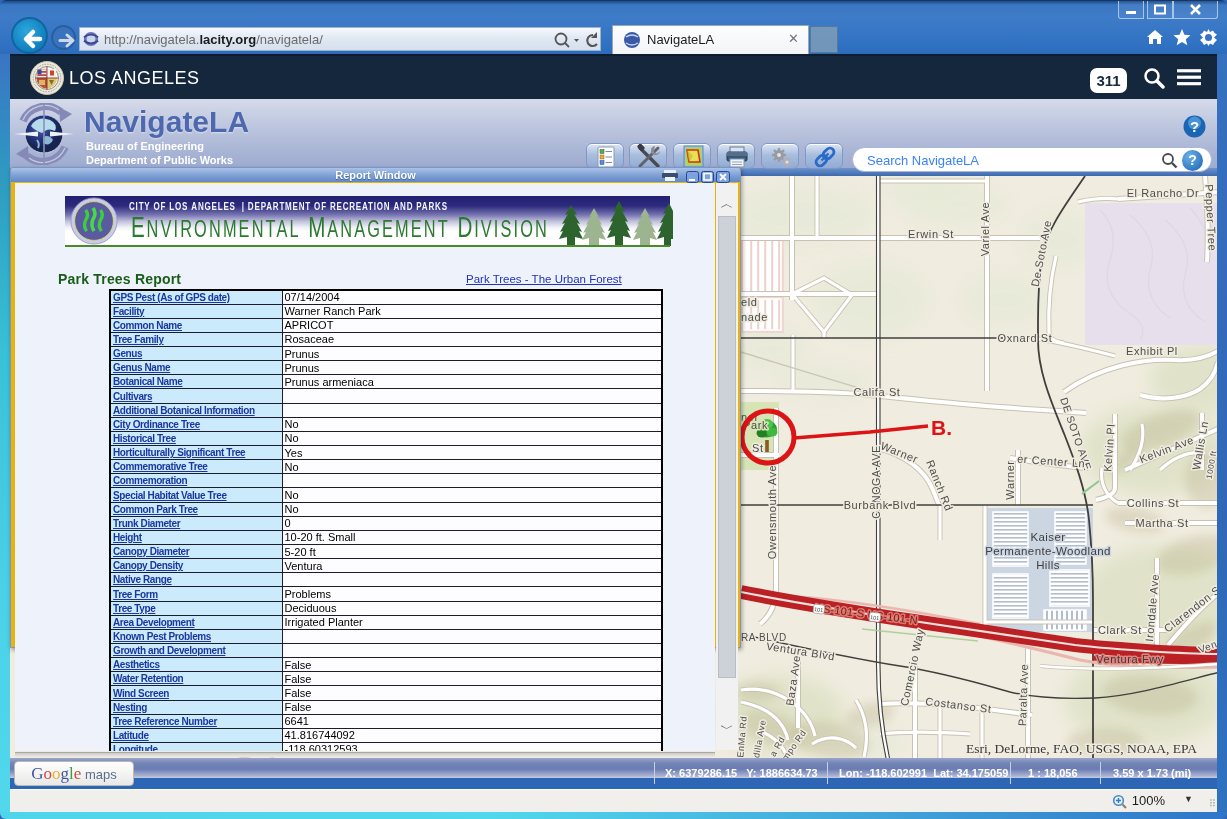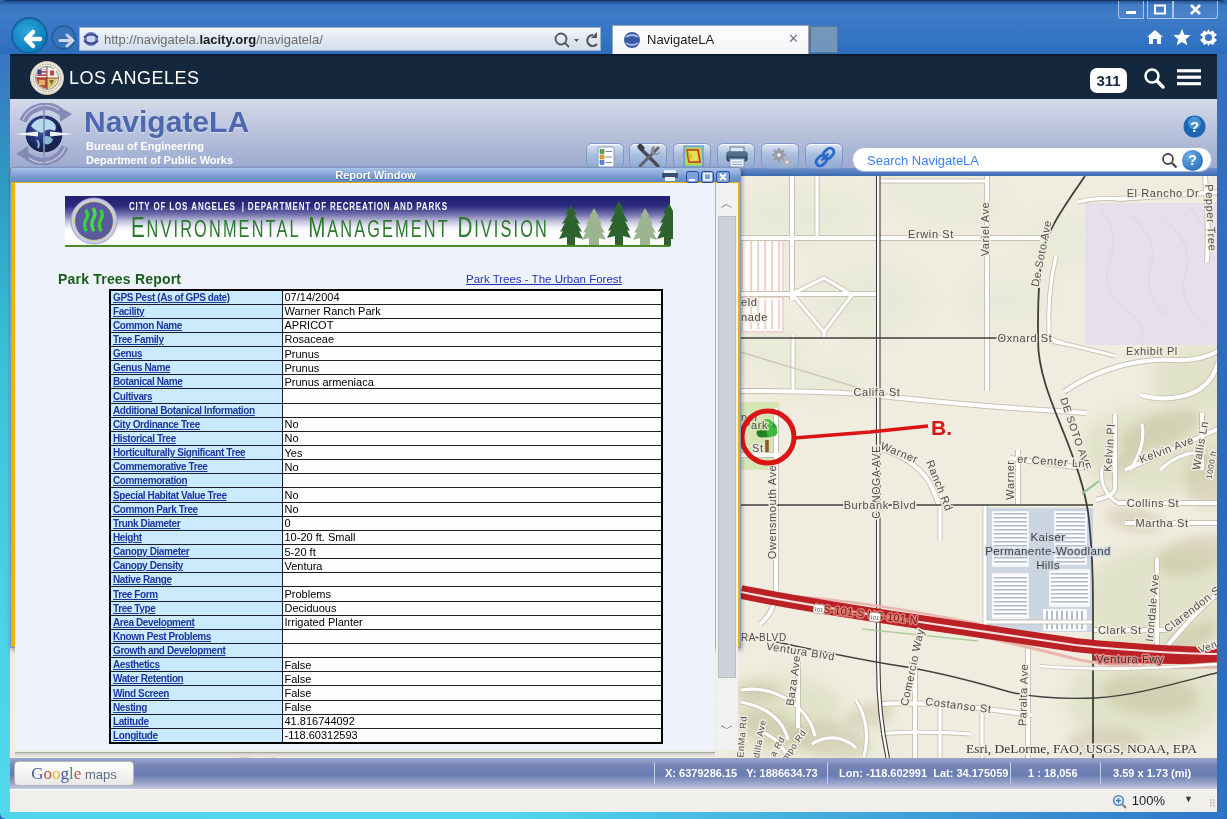--- a/index.html
+++ b/index.html
@@ -33,21 +33,21 @@
 #nav{left:0;top:99px;width:1227px;height:69px;background:linear-gradient(180deg,#d6dbea 0%,#c3cbe1 30%,#a9b5d5 75%,#9dabd0 100%)}
 #navstrip{left:0;top:168px;width:1227px;height:8px;background:linear-gradient(180deg,#6d93cd,#3c69ae)}
 #navtitle{left:84px;top:105px;font-size:30px;font-weight:bold;color:#4d68ae;text-shadow:0 1px 2px rgba(255,255,255,.5)}
 #navsub1{left:86px;top:140px;font-size:11px;font-weight:bold;color:#fff}
 #navsub2{left:86px;top:154px;font-size:11px;font-weight:bold;color:#fff}
 .tbtn{top:143px;width:38px;height:26px;border-radius:6px;background:linear-gradient(180deg,#dce6f4,#a9bede 45%,#93abd4);border:1px solid #7e99c6;box-shadow:inset 0 1px 0 #fff}
 #srch{left:852px;top:147px;width:360px;height:25px;background:#fff;border-radius:13px;border:1px solid #a9b8d4}
 #srchtxt{left:14px;top:5px;font-size:13px;color:#3b82f6}
 #help1{left:1183px;top:115px;width:22px;height:22px}
 
-#status{left:0;top:758px;width:1227px;height:31px;background:linear-gradient(180deg,#9aa6cb 0%,#7484b6 25%,#6a7cb2 55%,#aab3d2 90%,#c8cde2 100%);color:#fff;font-size:11px;font-weight:bold}
+#status{left:0;top:758px;width:1227px;height:20px;background:linear-gradient(180deg,#9aa6cb 0%,#7484b6 25%,#6a7cb2 55%,#aab3d2 90%,#c8cde2 100%);color:#fff;font-size:11px;font-weight:bold}
 #status .seg{top:9px}
 #status .sep{top:4px;width:1px;height:22px;background:#c8d0e4}
 #gmaps{left:14px;top:761px;width:120px;height:25px;background:linear-gradient(180deg,#fff,#e8e8e6);border:1px solid #b8b8b4;border-radius:4px;font-size:15px;text-align:center;line-height:24px}
 #bbar{left:2px;top:789px;width:1223px;height:23px;background:#f0efec;border-top:1px solid #fff}
 
 #bl{left:0;top:54px;width:10px;height:758px;background:linear-gradient(180deg,#3a74c4 0%,#2e9ec0 18%,#38c2da 40%,#4ad0e8 70%,#52d8ec 100%)}
 #br{left:1217px;top:54px;width:10px;height:758px;background:linear-gradient(180deg,#3870c0 0%,#2f68b6 60%,#2f72c0 100%)}
 #bb{left:0;top:812px;width:1227px;height:7px;background:linear-gradient(90deg,#4fd4ea 0%,#52d8ec 40%,#3f9fd8 75%,#2f74c8 100%);border-radius:0 0 6px 6px}
 
 #rw{left:10px;top:167px;width:731px;height:481px;background:#eab308;border:1px solid #7c95c4;border-radius:3px 3px 0 0;box-shadow:1px 2px 4px rgba(0,0,20,.35)}
@@ -719,20 +719,24 @@
             </tr>
       <tr>
               <td class="lb"><u>Wind Screen</u></td>
               <td class="vl">False</td>
             </tr>
       <tr>
               <td class="lb"><u>Nesting</u></td>
               <td class="vl">False</td>
             </tr>
       <tr>
+              <td class="lb"><u>Tree Reference Number</u></td>
+              <td class="vl">6641</td>
+            </tr>
+      <tr>
               <td class="lb"><u>Latitude</u></td>
               <td class="vl">41.816744092</td>
             </tr>
       <tr>
               <td class="lb"><u>Longitude</u></td>
               <td class="vl">-118.60312593</td>
             </tr>
       </tbody>
         </table>
     </div>

